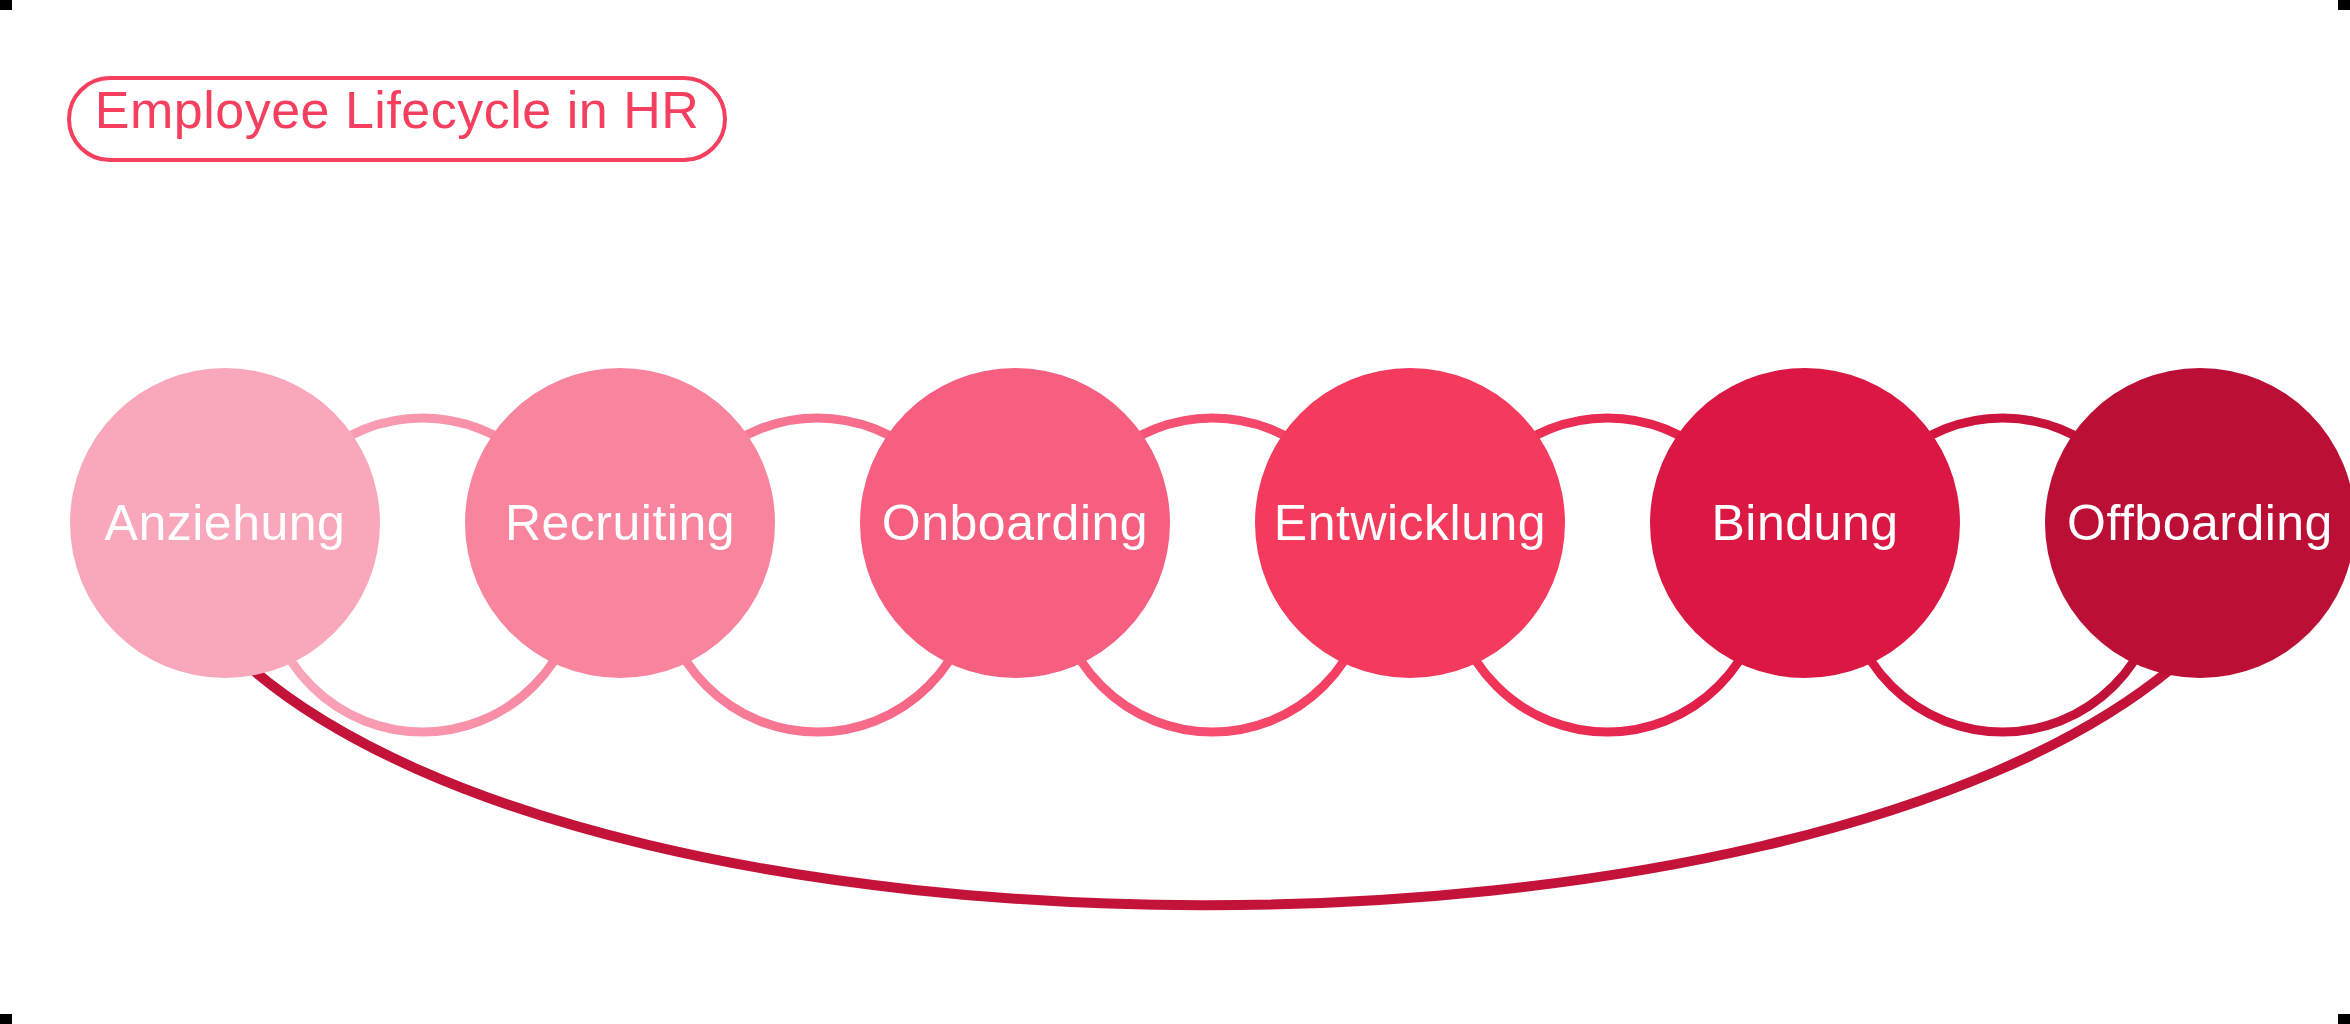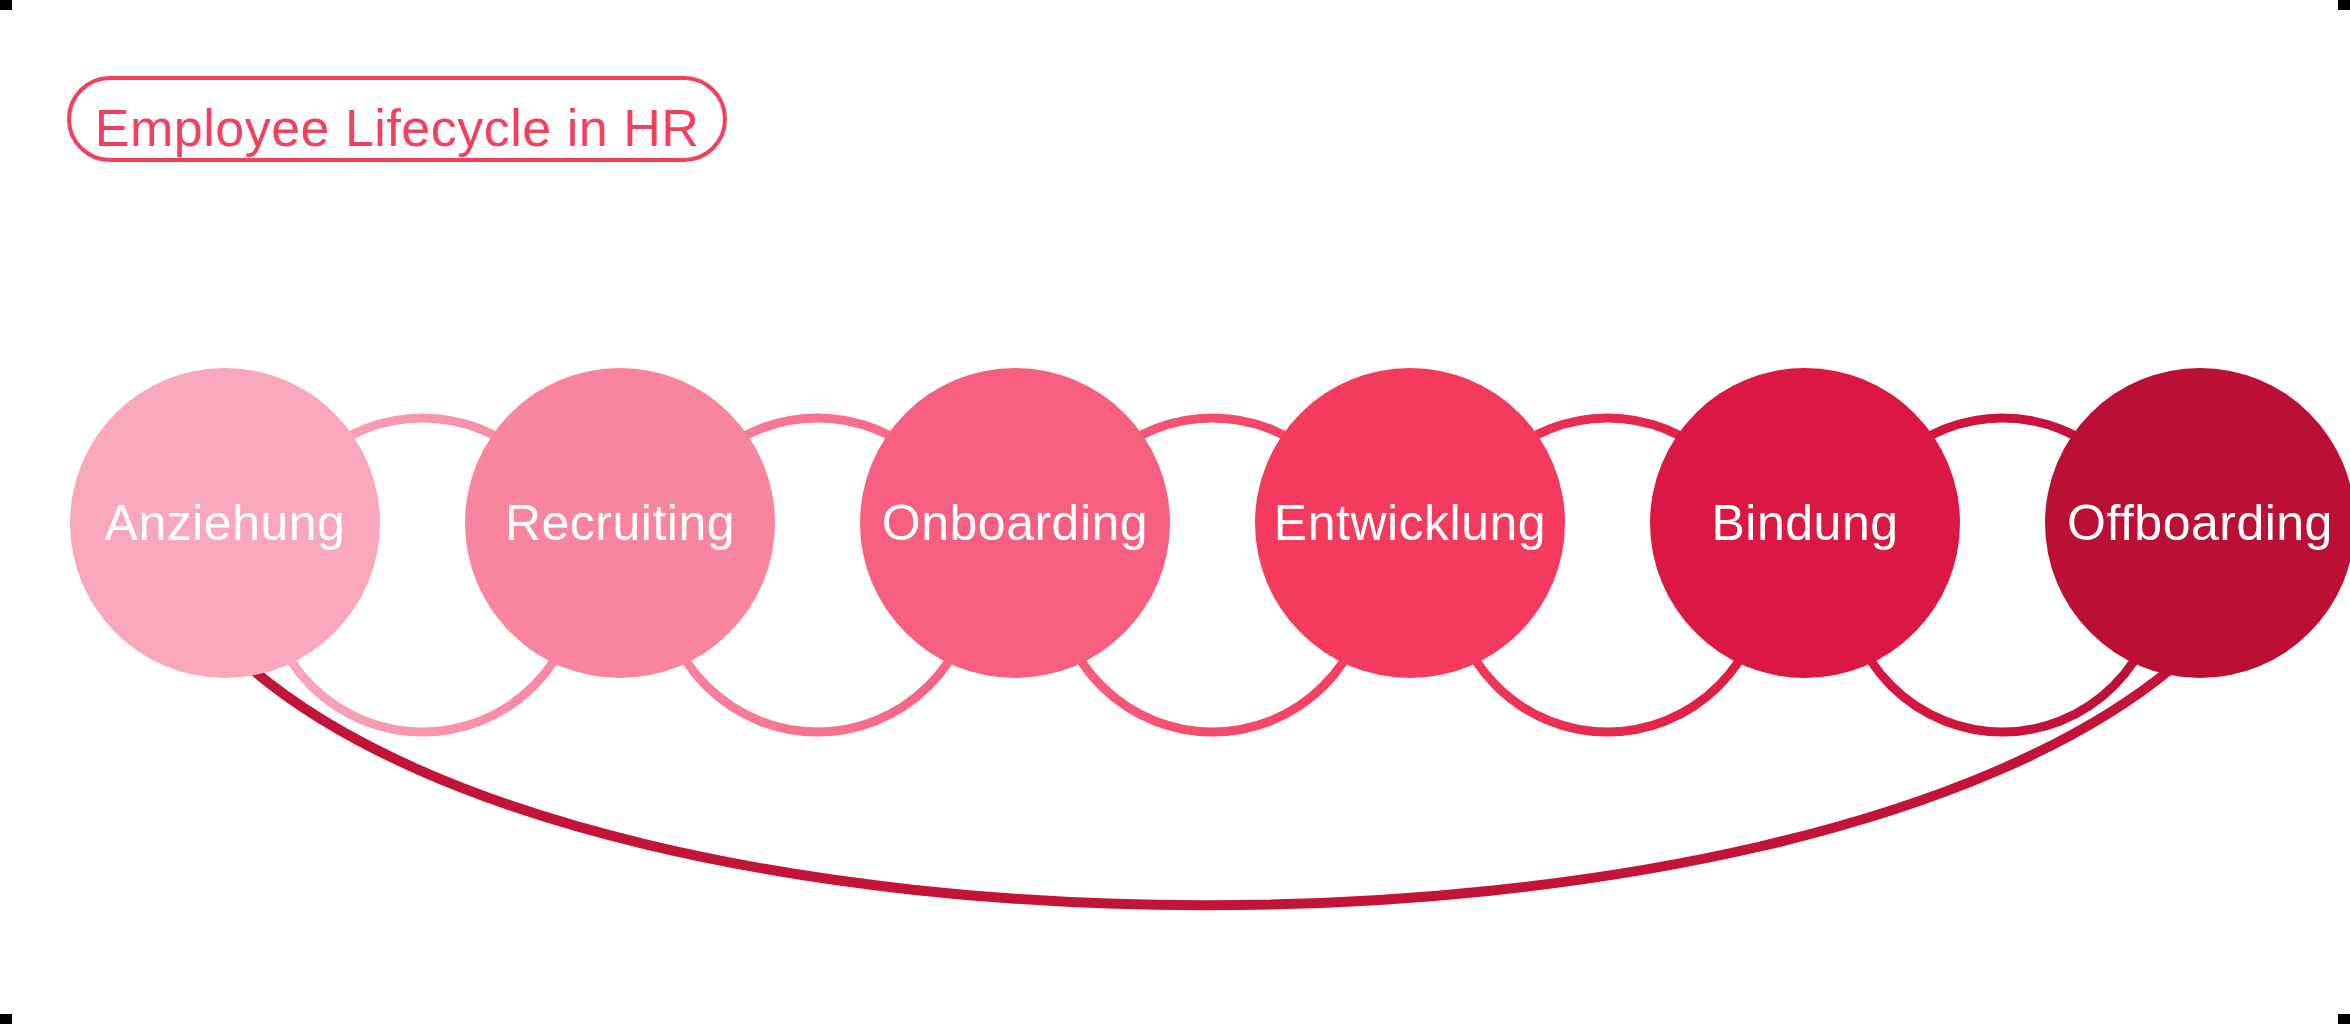--- a/index.html
+++ b/index.html
@@ -30,21 +30,21 @@
   .title-pill {
     position: absolute;
     left: 67px;
     top: 76px;
     width: 660px;
     height: 86px;
     box-sizing: border-box;
     border: 4px solid #F43F5E;
     border-radius: 45px;
     display: flex;
-    align-items: flex-end;
+    align-items: flex-start;
     justify-content: center;
     background: #FFFFFF;
   }
   .title-pill span {
     color: #F43F5E;
     font-size: 52px;
     font-weight: 500;
     letter-spacing: 0.5px;
     white-space: nowrap;
   }

